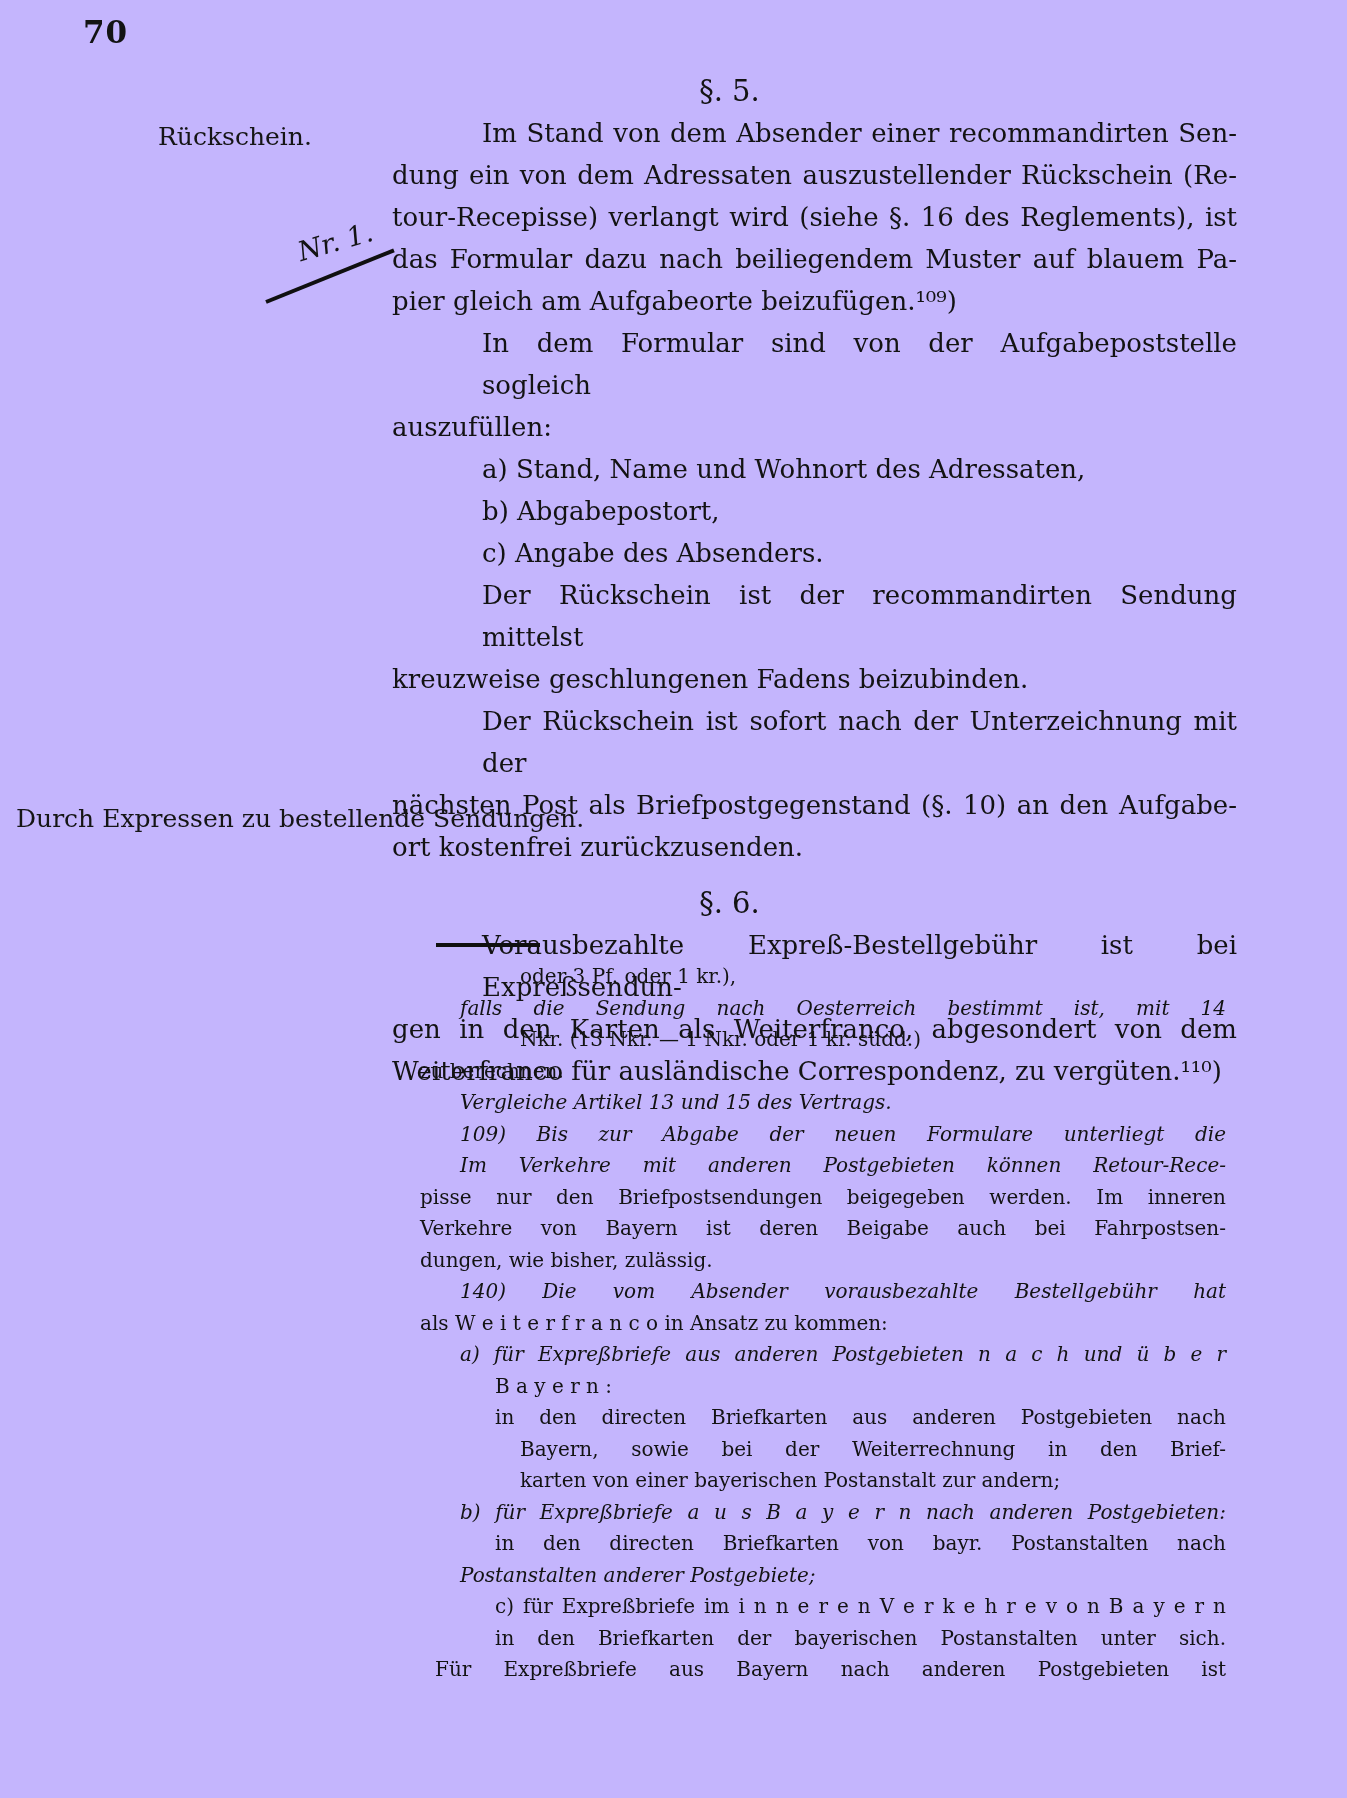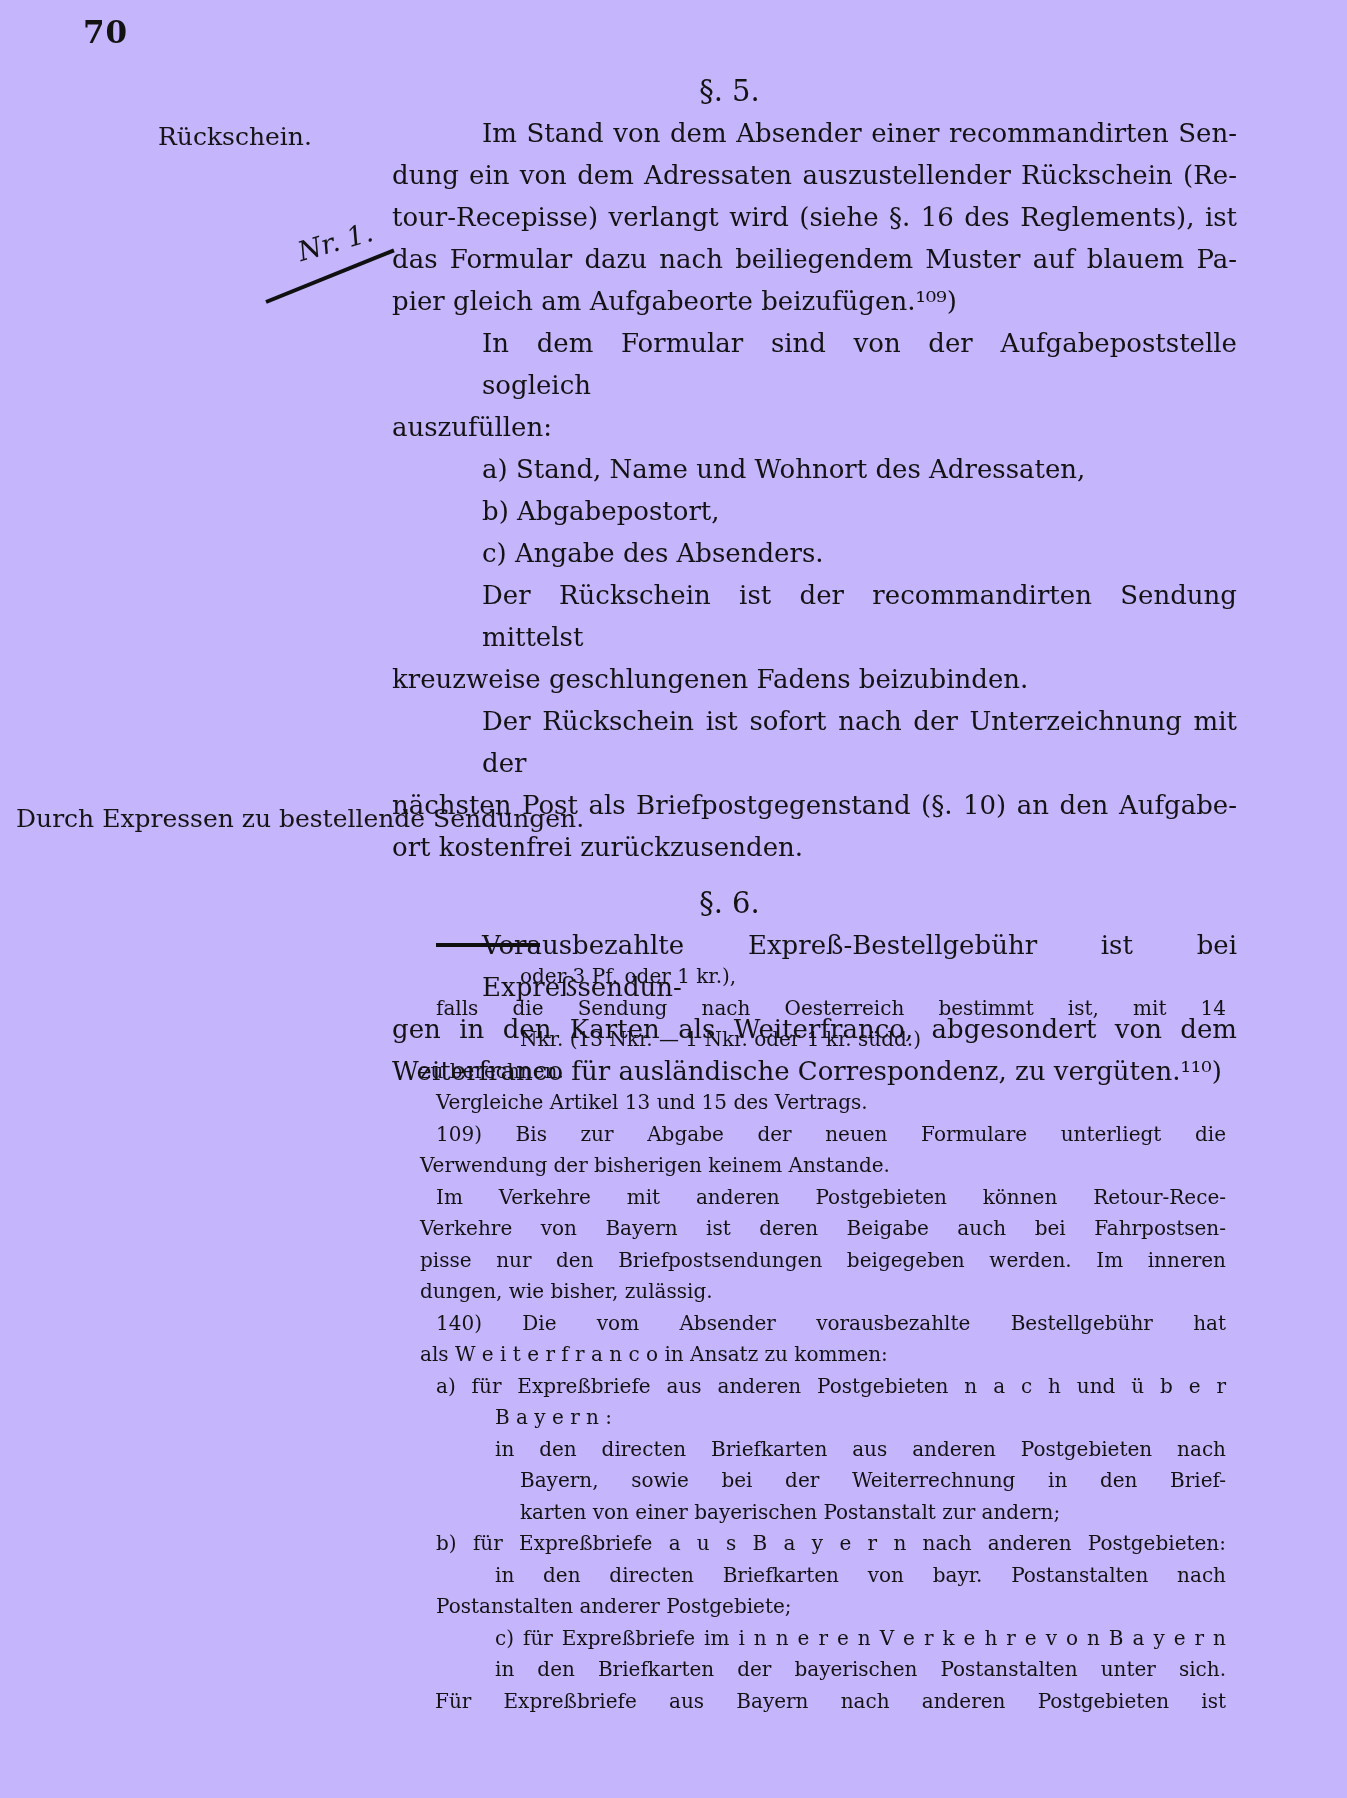--- a/index.html
+++ b/index.html
@@ -55,21 +55,21 @@
     position:absolute; left:436px; top:943px;
     width:104px; height:0;
     border-top:4px solid #101010;
   }
   
   #footnotes {
     position:absolute; left:420px; top:961px; width:806px;
     font-size:20px; line-height:31.5px;
   }
   .f15 { margin-left:15px; }
-  .f35 { margin-left:16px; }
+  .f35 { margin-left:40px;font-style:italic; }
   .f75 { margin-left:75px; }
   .f100 { margin-left:100px; }
 </style>
 </head>
 <body>
 
 <div id="page">
 
   <div id="pagenum">70</div>
 
@@ -112,24 +112,23 @@
 
   <div id="fnrule"></div>
 
   <div id="footnotes">
     <div class="lnl f100">oder 3 Pf. oder 1 kr.),</div>
     <div class="ln f35">falls die Sendung nach Oesterreich bestimmt ist, mit 14</div>
     <div class="lnl f100">Nkr. (13 Nkr. — 1 Nkr. oder 1 kr. südd.)</div>
     <div class="lnl">zu berechnen.</div>
     <div class="lnl f35">Vergleiche Artikel 13 und 15 des Vertrags.</div>
     <div class="ln f35">109) Bis zur Abgabe der neuen Formulare unterliegt die</div>
-    <div class="lnl">Verwendung der bisherigen keinem Anstande.</div>
     <div class="ln f35">Im Verkehre mit anderen Postgebieten können Retour-Rece-</div>
+    <div class="ln">pisse nur den Briefpostsendungen beigegeben werden. Im inneren</div>
     <div class="ln">Verkehre von Bayern ist deren Beigabe auch bei Fahrpostsen-</div>
-    <div class="ln">pisse nur den Briefpostsendungen beigegeben werden. Im inneren</div>
     <div class="lnl">dungen, wie bisher, zulässig.</div>
     <div class="ln f35">140) Die vom Absender vorausbezahlte Bestellgebühr hat</div>
     <div class="lnl">als W e i t e r f r a n c o in Ansatz zu kommen:</div>
     <div class="ln f35">a) für Expreßbriefe aus anderen Postgebieten n a c h und ü b e r</div>
     <div class="lnl f75">B a y e r n :</div>
     <div class="ln f75">in den directen Briefkarten aus anderen Postgebieten nach</div>
     <div class="ln f100">Bayern, sowie bei der Weiterrechnung in den Brief-</div>
     <div class="lnl f100">karten von einer bayerischen Postanstalt zur andern;</div>
     <div class="ln f35">b) für Expreßbriefe a u s B a y e r n nach anderen Postgebieten:</div>
     <div class="ln f75">in den directen Briefkarten von bayr. Postanstalten nach</div>

